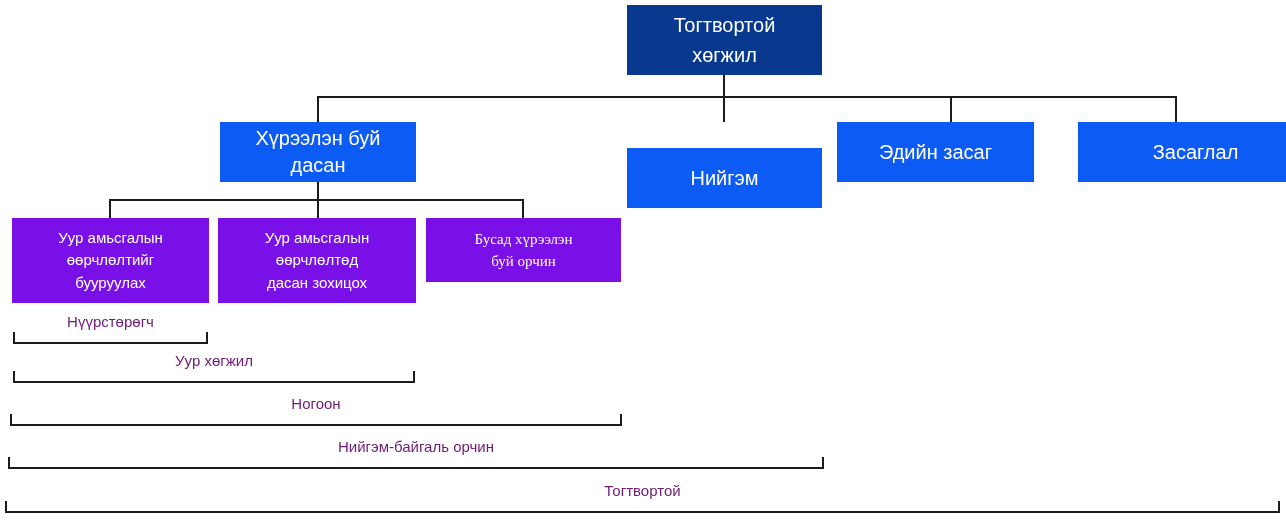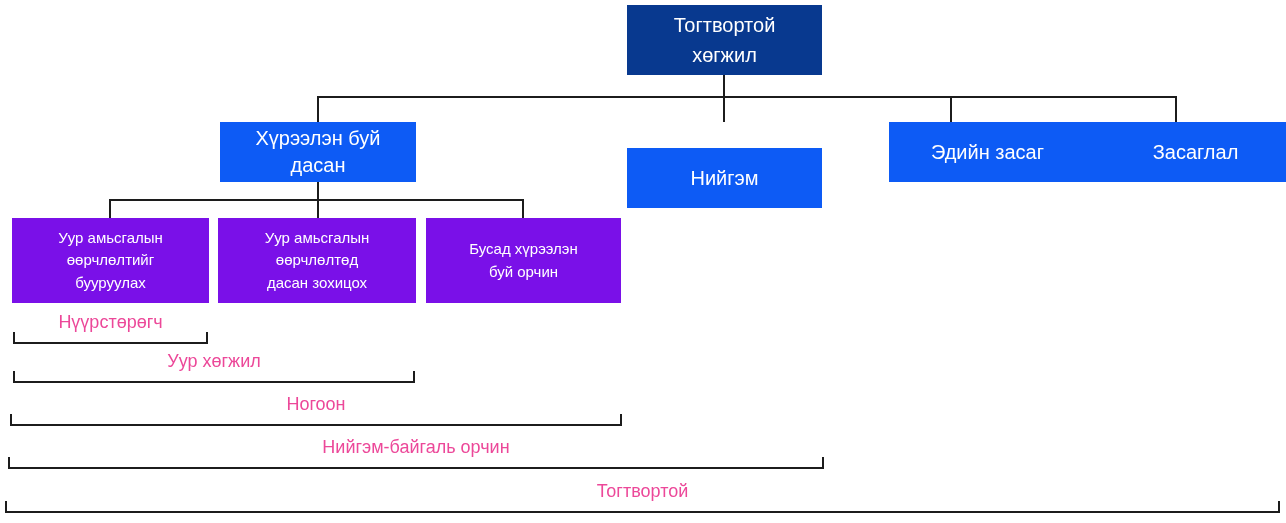--- a/index.html
+++ b/index.html
@@ -35,22 +35,22 @@
     background: #7a10e8;
     font-size: 15px;
     line-height: 1.5;
   }
   .line {
     position: absolute;
     background: #1c1c1c;
   }
   .bracket {
     position: absolute;
-    color: #ec4899;
-    font-size: 18px;
+    color: #701a75;
+    font-size: 15px;
     text-align: center;
   }
   .bracket .bracket-label {
     line-height: 16px;
     white-space: nowrap;
   }
   .bracket .brace {
     box-sizing: border-box;
     height: 12px;
     margin-top: 2px;
@@ -78,38 +78,38 @@
 хөгжил</span>
   </div>
 
   <div class="box pillar" style="left:220px; top:122px; width:196px; height:60px;">
     <span>Хүрээлэн буй
 дасан</span>
   </div>
   <div class="box pillar" style="left:627px; top:132px; width:195px; height:60px;margin-top:16px;">
     <span>Нийгэм</span>
   </div>
-  <div class="box pillar" style="left:889px; top:122px; width:197px; height:60px;">
+  <div class="box pillar" style="left:837px; top:122px; width:197px; height:60px;">
     <span>Эдийн засаг</span>
   </div>
   <div class="box pillar" style="left:1078px; top:122px; width:235px; height:60px;">
     <span>Засаглал</span>
   </div>
 
   <div class="box child" style="left:12px; top:218px; width:197px; height:85px;">
     <span>Уур амьсгалын
 өөрчлөлтийг
 бууруулах</span>
   </div>
   <div class="box child" style="left:218px; top:218px; width:198px; height:85px;">
     <span>Уур амьсгалын
 өөрчлөлтөд
 дасан зохицох</span>
   </div>
-  <div class="box child" style="left:426px; top:218px; width:195px; height:85px;">
+  <div class="box child" style="left:426px; top:218px; width:195px; height:64px;font-family:Liberation Serif, serif;">
     <span>Бусад хүрээлэн
 буй орчин</span>
   </div>
 
   <div class="bracket" style="left:13px; top:314px; width:195px;">
     <div class="bracket-label">Нүүрстөрөгч</div>
     <div class="brace"></div>
   </div>
   <div class="bracket" style="left:13px; top:353px; width:402px;">
     <div class="bracket-label">Уур хөгжил</div>

